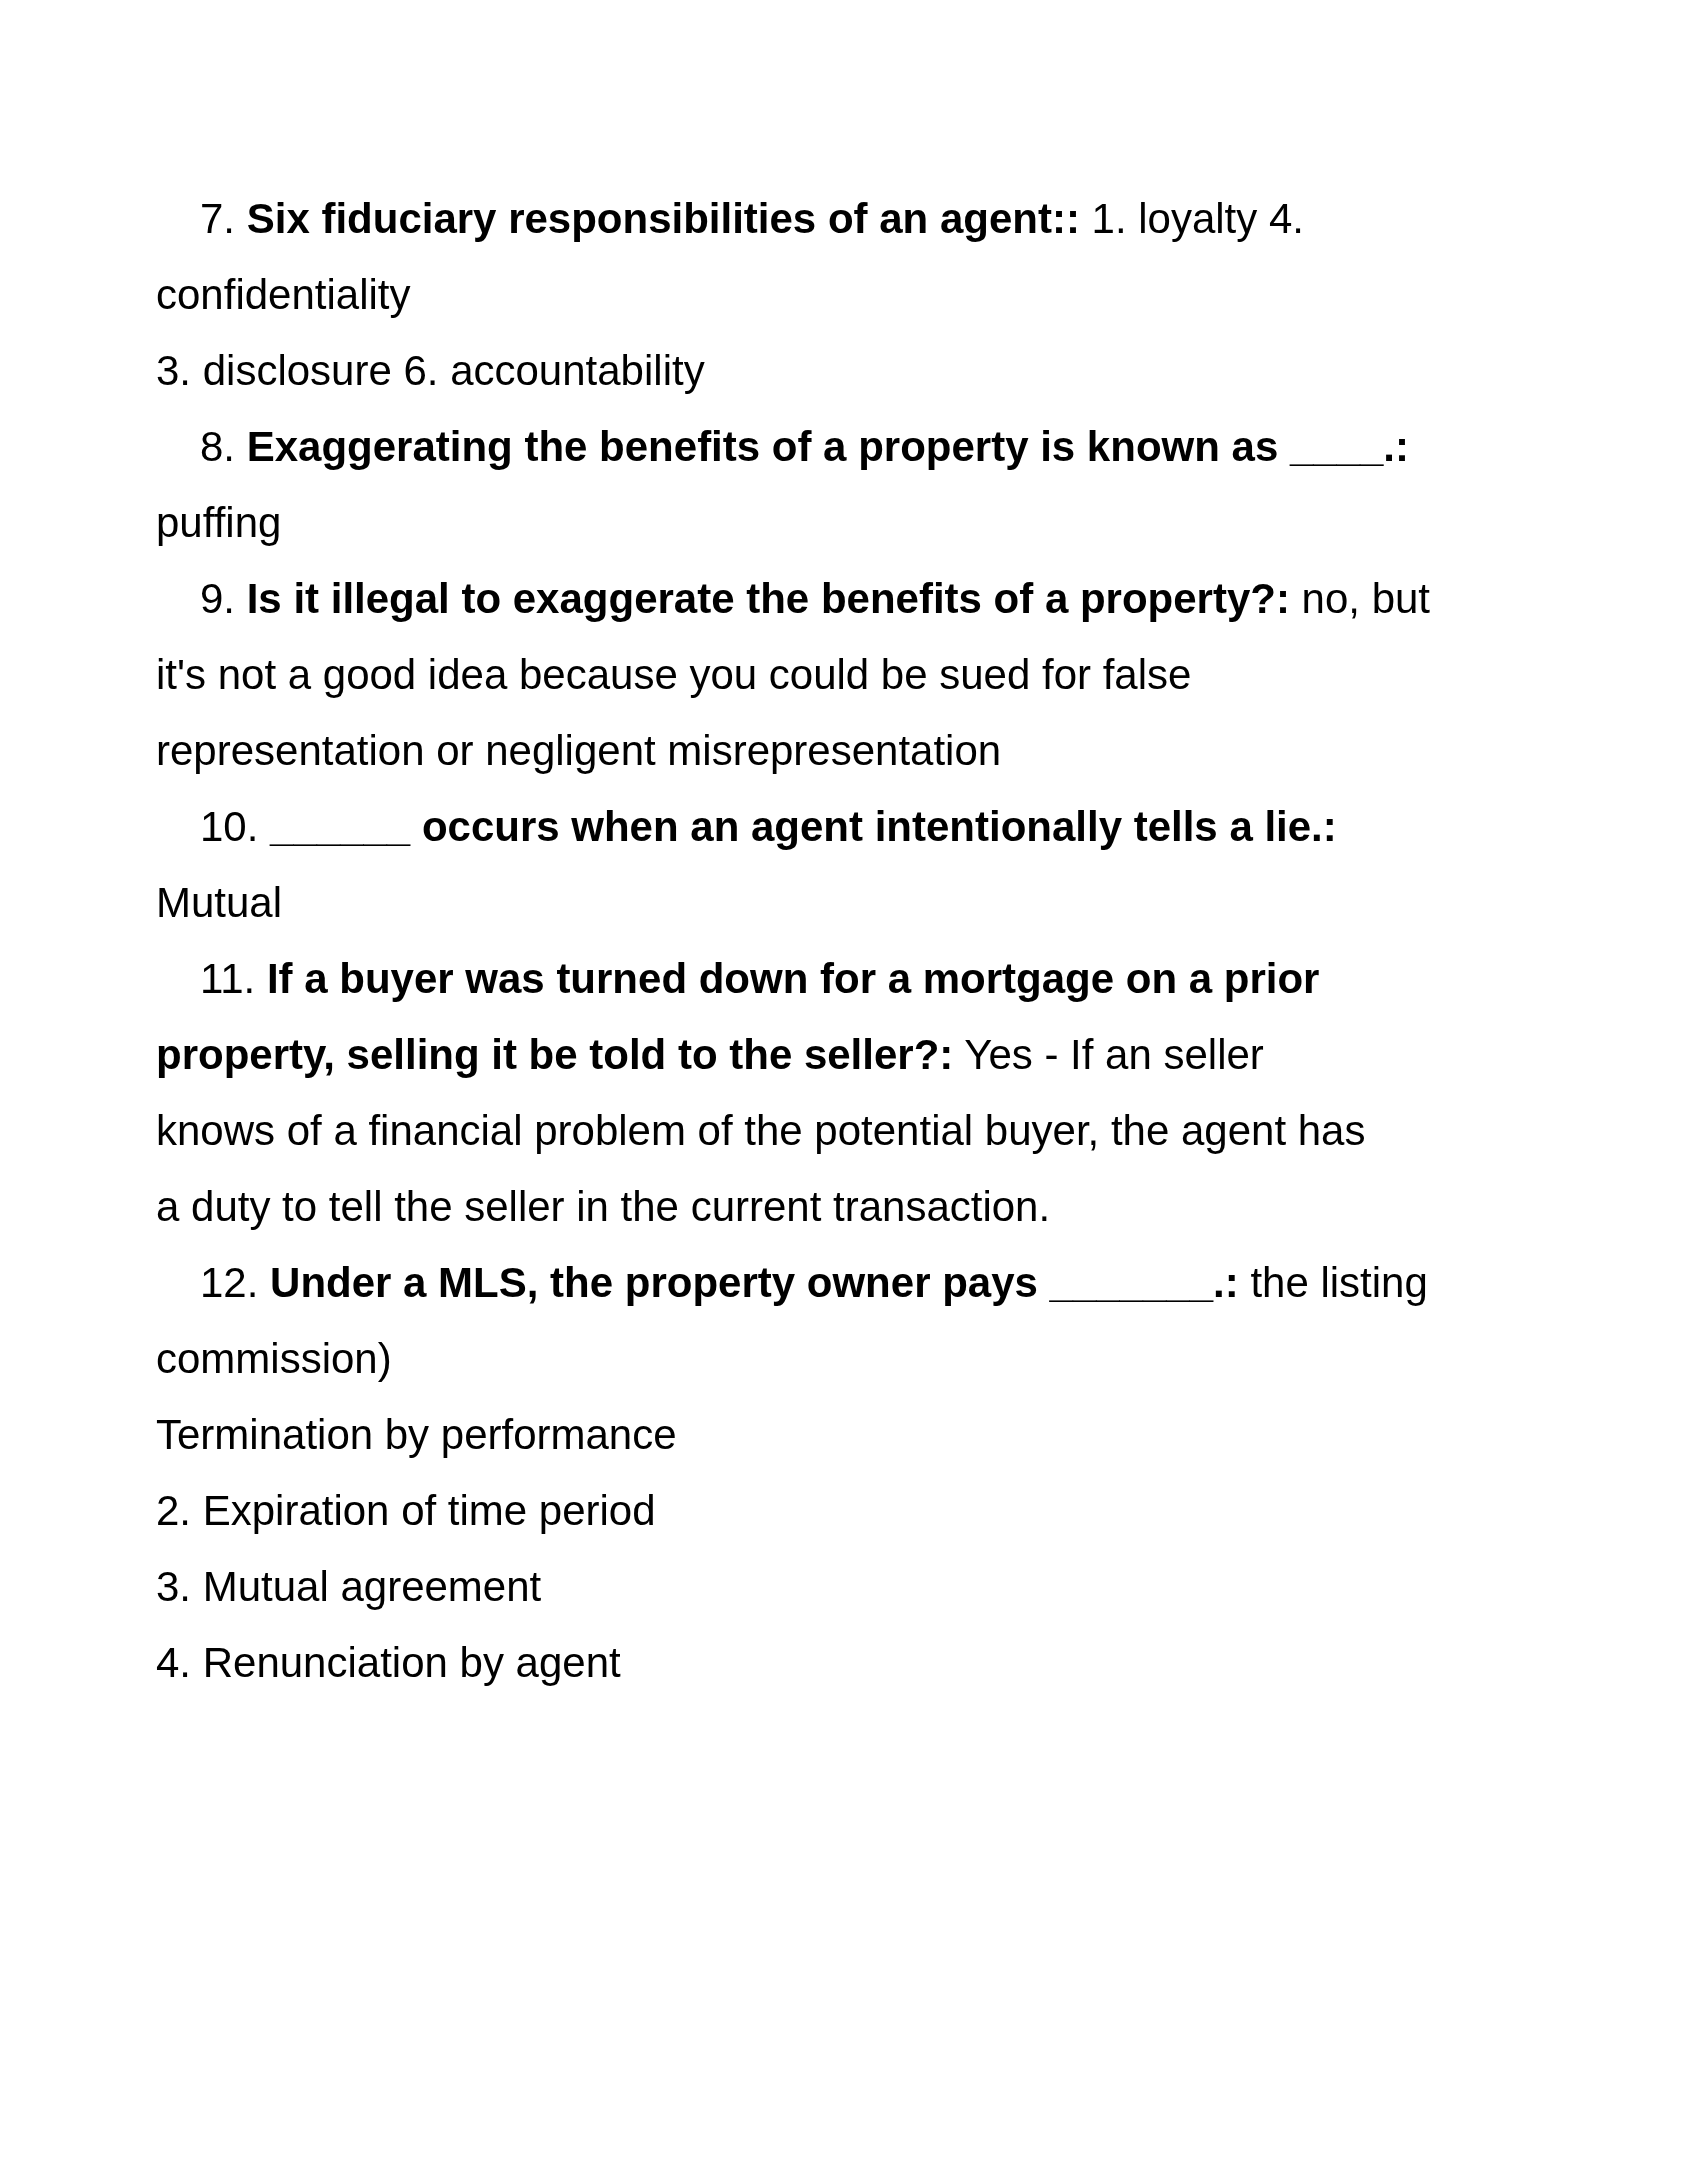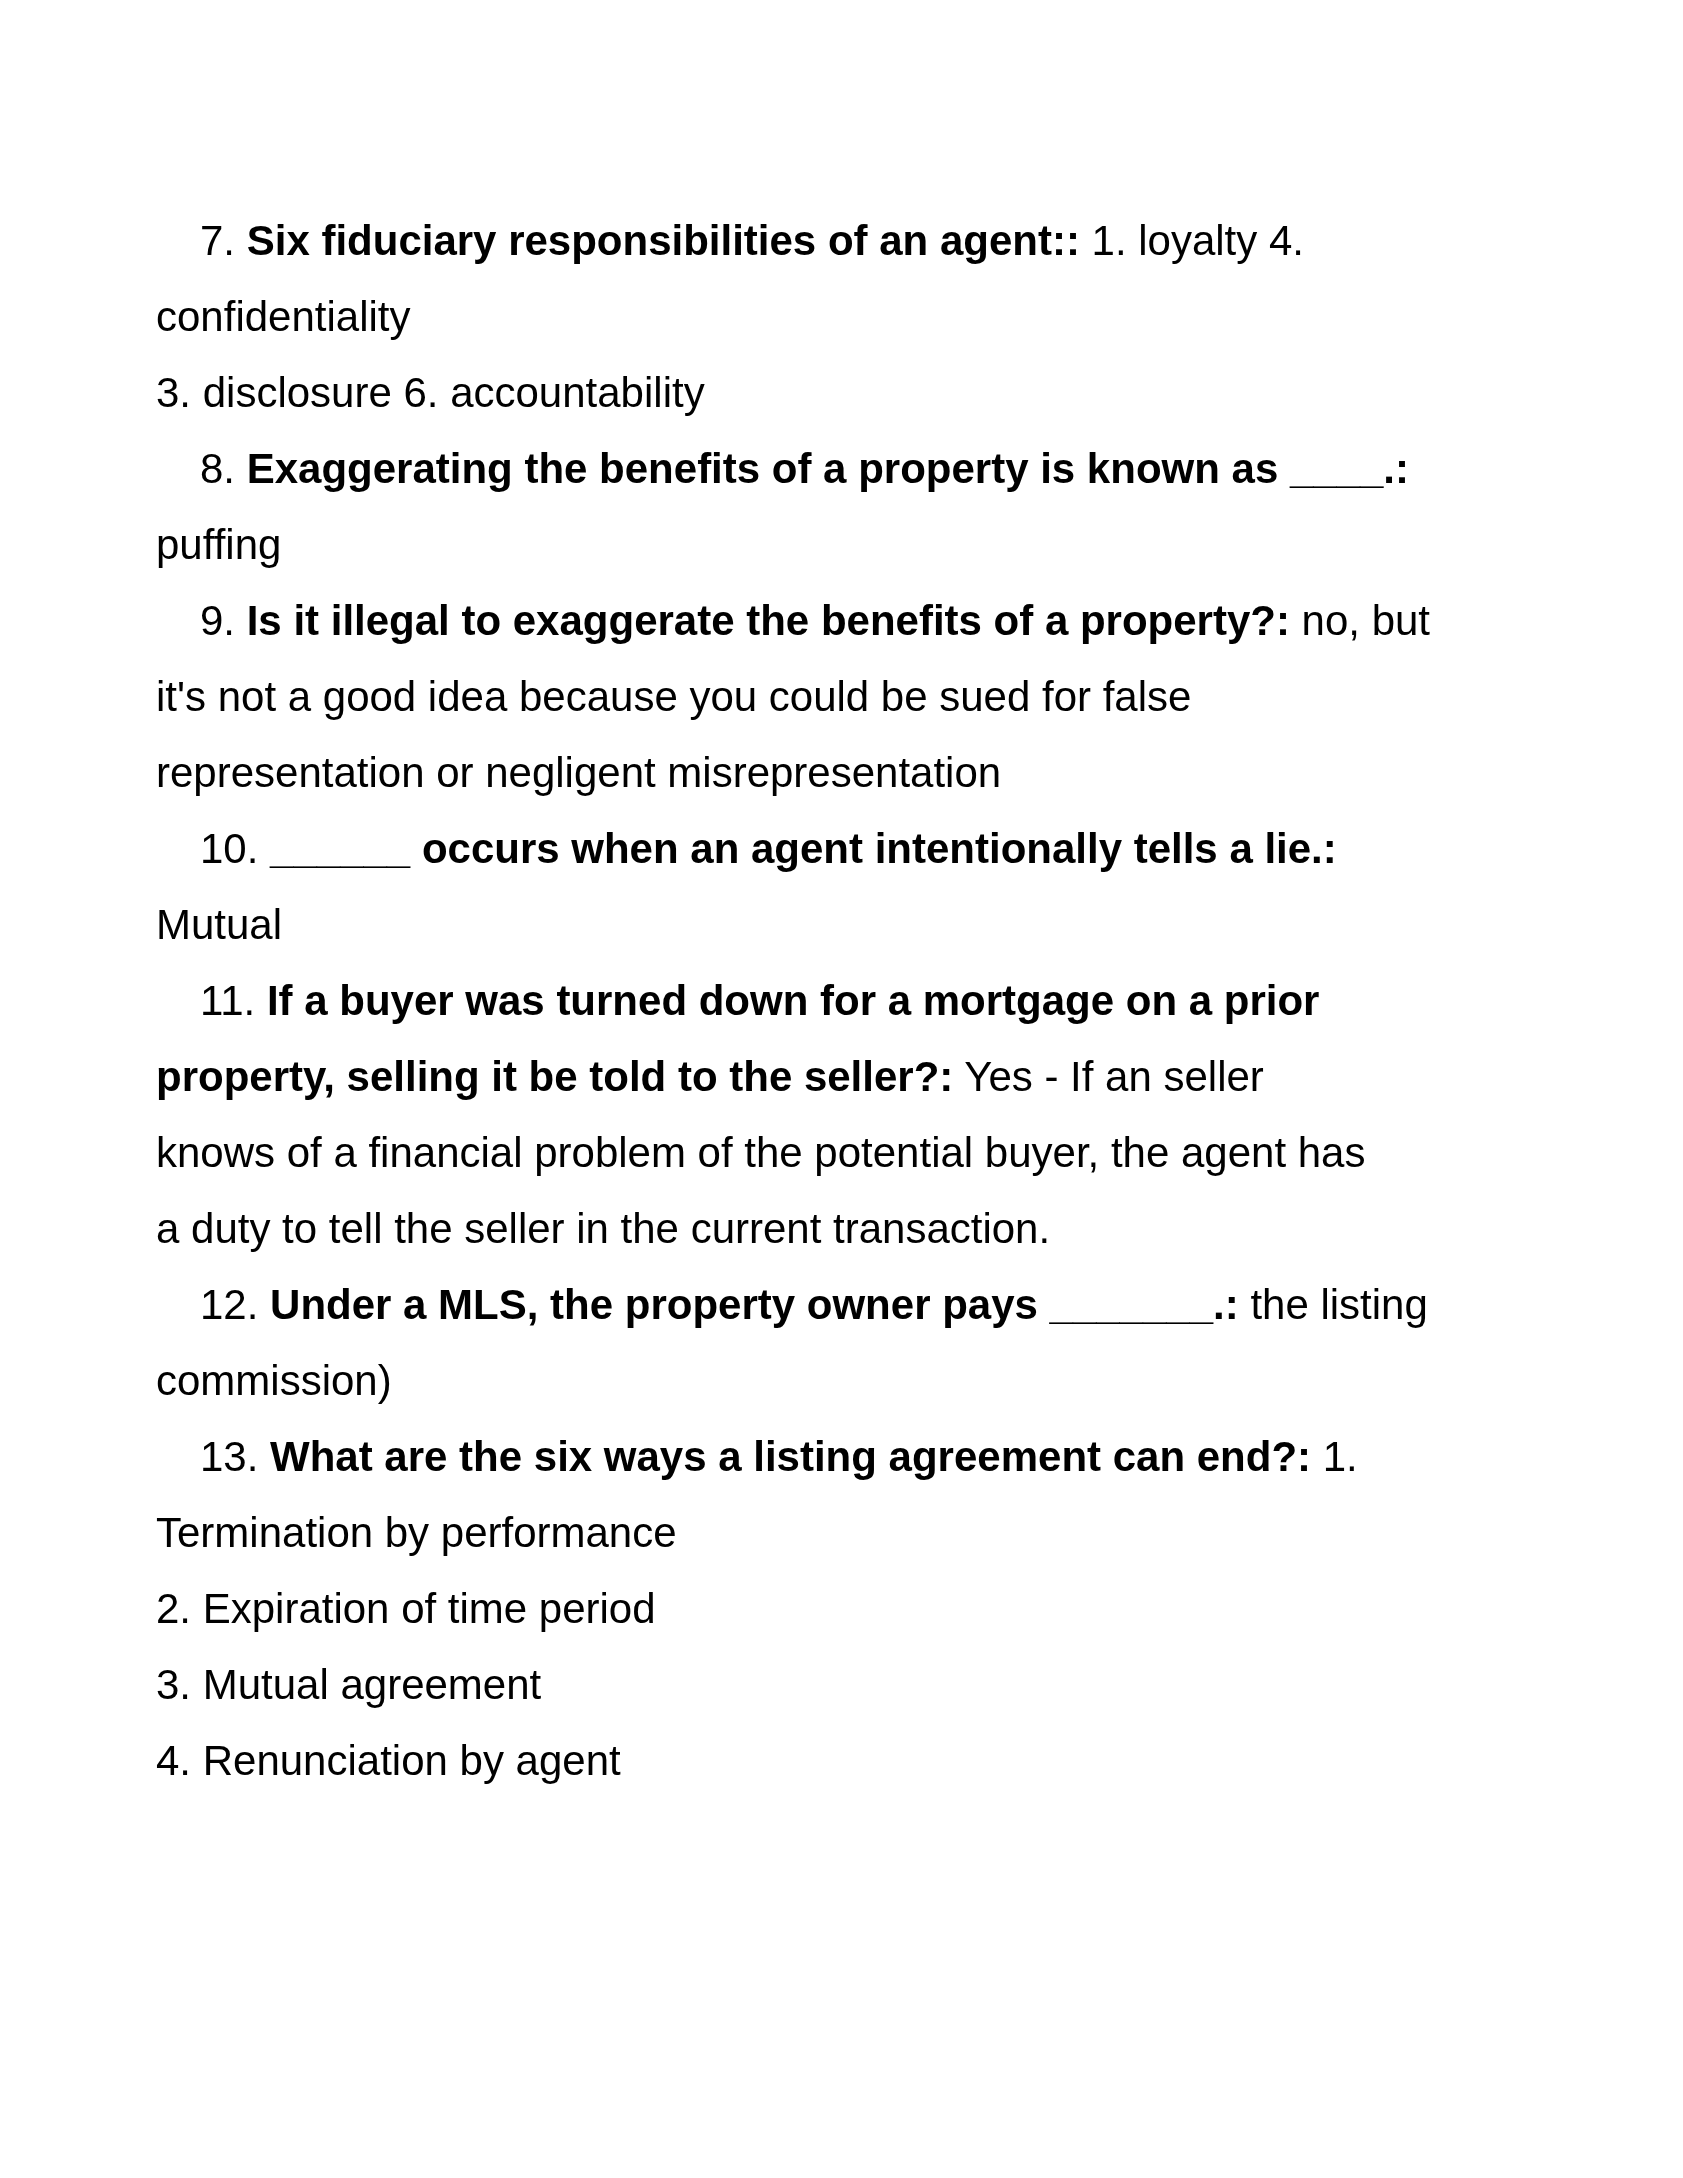--- a/index.html
+++ b/index.html
@@ -13,21 +13,21 @@
     height: 2178px;
     background: #ffffff;
     color: #000000;
     font-family: "Liberation Sans", "DejaVu Sans", sans-serif;
     font-size: 42px;
     overflow: hidden;
   }
   .content {
     position: absolute;
     left: 156px;
-    top: 203px;
+    top: 181px;
     width: 1406px;
   }
   .card {
     margin: 0;
     padding: 0;
   }
   .line {
     height: 76px;
     line-height: 76px;
     white-space: nowrap;
@@ -69,21 +69,20 @@
         <div class="line indent"><span class="seg">11. </span><span class="seg bold">If a buyer was turned down for a mortgage on a prior</span></div>
         <div class="line"><span class="seg bold">property, selling it be told to the seller?:</span><span class="seg"> Yes - If an seller</span></div>
         <div class="line"><span class="seg">knows of a financial problem of the potential buyer, the agent has</span></div>
         <div class="line"><span class="seg">a duty to tell the seller in the current transaction.</span></div>
       </div>
       <div class="card">
         <div class="line indent"><span class="seg">12. </span><span class="seg bold">Under a MLS, the property owner pays _______.:</span><span class="seg"> the listing</span></div>
         <div class="line"><span class="seg">commission)</span></div>
       </div>
       <div class="card">
-        <div class="line indent"><span class="seg">13. </span><span class="seg bold">What are the six ways a listing agreement can end?:</span><span class="seg"> 1.</span></div>
         <div class="line"><span class="seg">Termination by performance</span></div>
         <div class="line"><span class="seg">2. Expiration of time period</span></div>
         <div class="line"><span class="seg">3. Mutual agreement</span></div>
         <div class="line"><span class="seg">4. Renunciation by agent</span></div>
       </div>
     </div>
 </div>
 
 
 </body></html>

